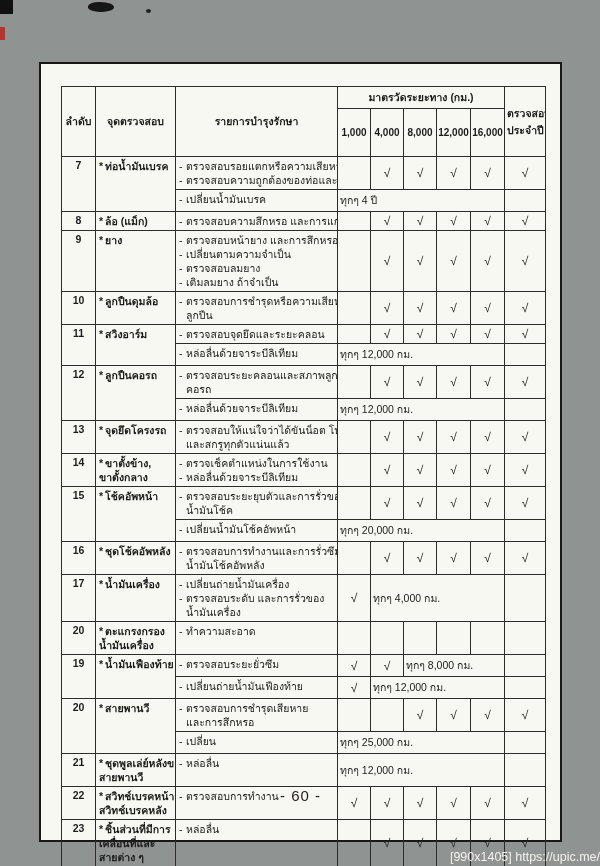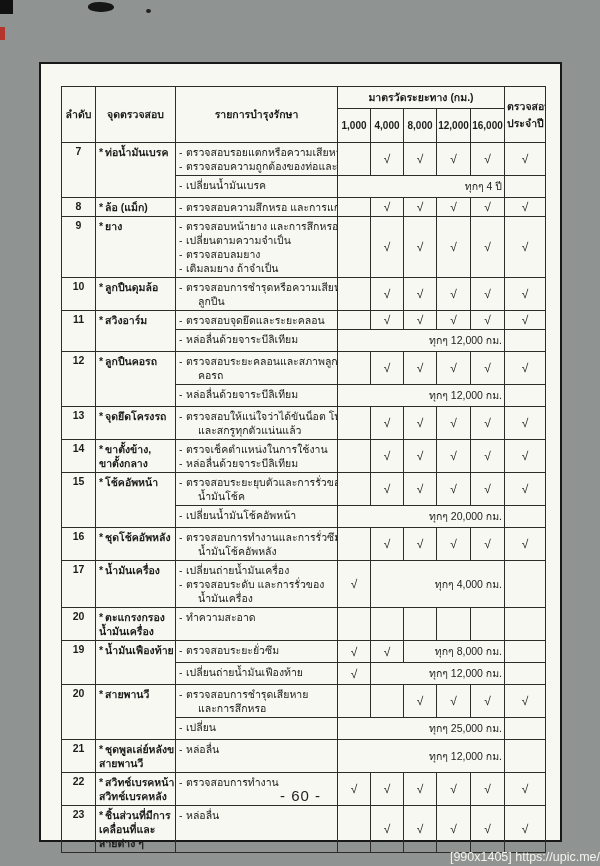--- a/index.html
+++ b/index.html
@@ -13,32 +13,32 @@
     position:absolute; left:39px; top:62px; width:523px; height:780px;
     background:#f8f8f2; border:2px solid #191919; box-sizing:border-box;
   }
   .table-wrap { position:absolute; left:20px; top:22px; }
   table {
     border-collapse:collapse; table-layout:fixed; width:484px;
     color:#1b1b1b; font-size:10.5px;
   }
   th, td { border:1px solid #2e2c2a; padding:2px 2px; overflow:hidden; box-sizing:border-box; }
   thead th { font-weight:bold; text-align:center; white-space:nowrap; font-size:10.5px; background:#f8f8f2; }
-  thead .sub th { font-size:10px; padding:11px 0; }
+  thead .sub th { font-size:10px; padding:18px 0; }
   .td-no { text-align:center; vertical-align:top; font-weight:bold; }
   .td-point { vertical-align:top; font-weight:bold; padding-left:3px; }
   .point-line { line-height:14px; height:14px; white-space:nowrap; }
   .star { margin-right:2px; font-weight:bold; }
   .td-items { vertical-align:top; padding-left:3px; }
   .item-line { line-height:14px; height:14px; white-space:nowrap; display:flex; }
   .bullet { width:7px; flex:0 0 7px; }
-  .item-line.cont { padding-left:7px;margin-left:12px; }
+  .item-line.cont { padding-left:7px; }
   .td-check { text-align:center; vertical-align:middle; }
   .check { font-size:12px; color:#26241f; }
-  .span-note { text-align:right; white-space:nowrap; font-size:10.5px; }
+  .span-note { text-align:left; white-space:nowrap; font-size:10.5px; }
   .page-number {
     position:absolute; left:0; bottom:36px; width:100%;
     text-align:center; font-size:15px; letter-spacing:1px; color:#201e1c;
   }
   .watermark {
     position:absolute; right:0; bottom:2px;
     color:#f3f3ee; font-size:12.5px; white-space:nowrap;
   }
   
   .artifact-corner { position:absolute; left:0; top:0; width:13px; height:14px; background:#111; }

